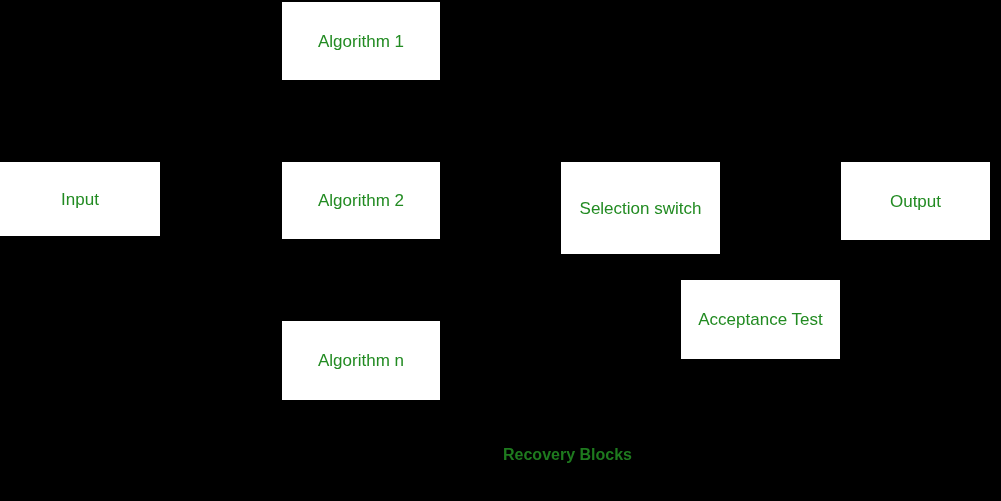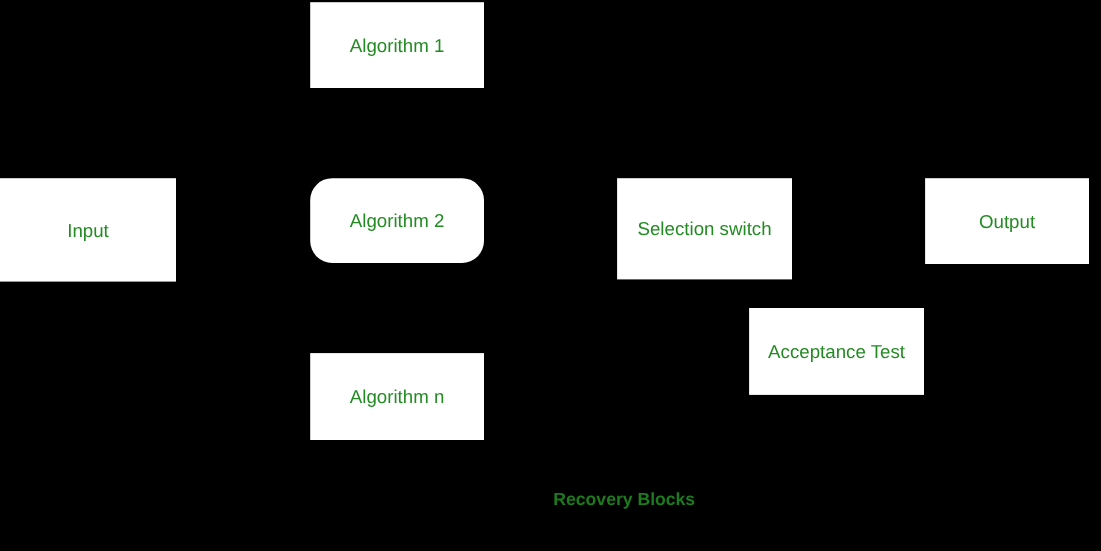--- a/index.html
+++ b/index.html
@@ -23,22 +23,22 @@
     justify-content: center;
   }
   .node .label {
     color: var(--text-green, #228B22);
     font-size: 17px;
     line-height: 1;
     white-space: nowrap;
   }
   
   .box-algorithm-1    { left: 282px; top:   2px; width: 158px; height: 78px; }
-  .box-input          { left:   0px; top: 162px; width: 160px; height: 94px; }
-  .box-algorithm-2    { left: 282px; top: 162px; width: 158px; height: 77px; border-radius: 20px; }
+  .box-input          { left:   0px; top: 162px; width: 160px; height: 74px; }
+  .box-algorithm-2    { left: 282px; top: 162px; width: 158px; height: 77px; }
   .box-selection-switch { left: 561px; top: 162px; width: 159px; height: 92px; }
   .box-output         { left: 841px; top: 162px; width: 149px; height: 78px; }
   .box-acceptance-test{ left: 681px; top: 280px; width: 159px; height: 79px; }
   .box-algorithm-n    { left: 282px; top: 321px; width: 158px; height: 79px; }
   .caption {
     position: absolute;
     left: 503px;
     top: 446px;
     color: var(--caption-green, #1E7A1E);
     font-size: 16px;

